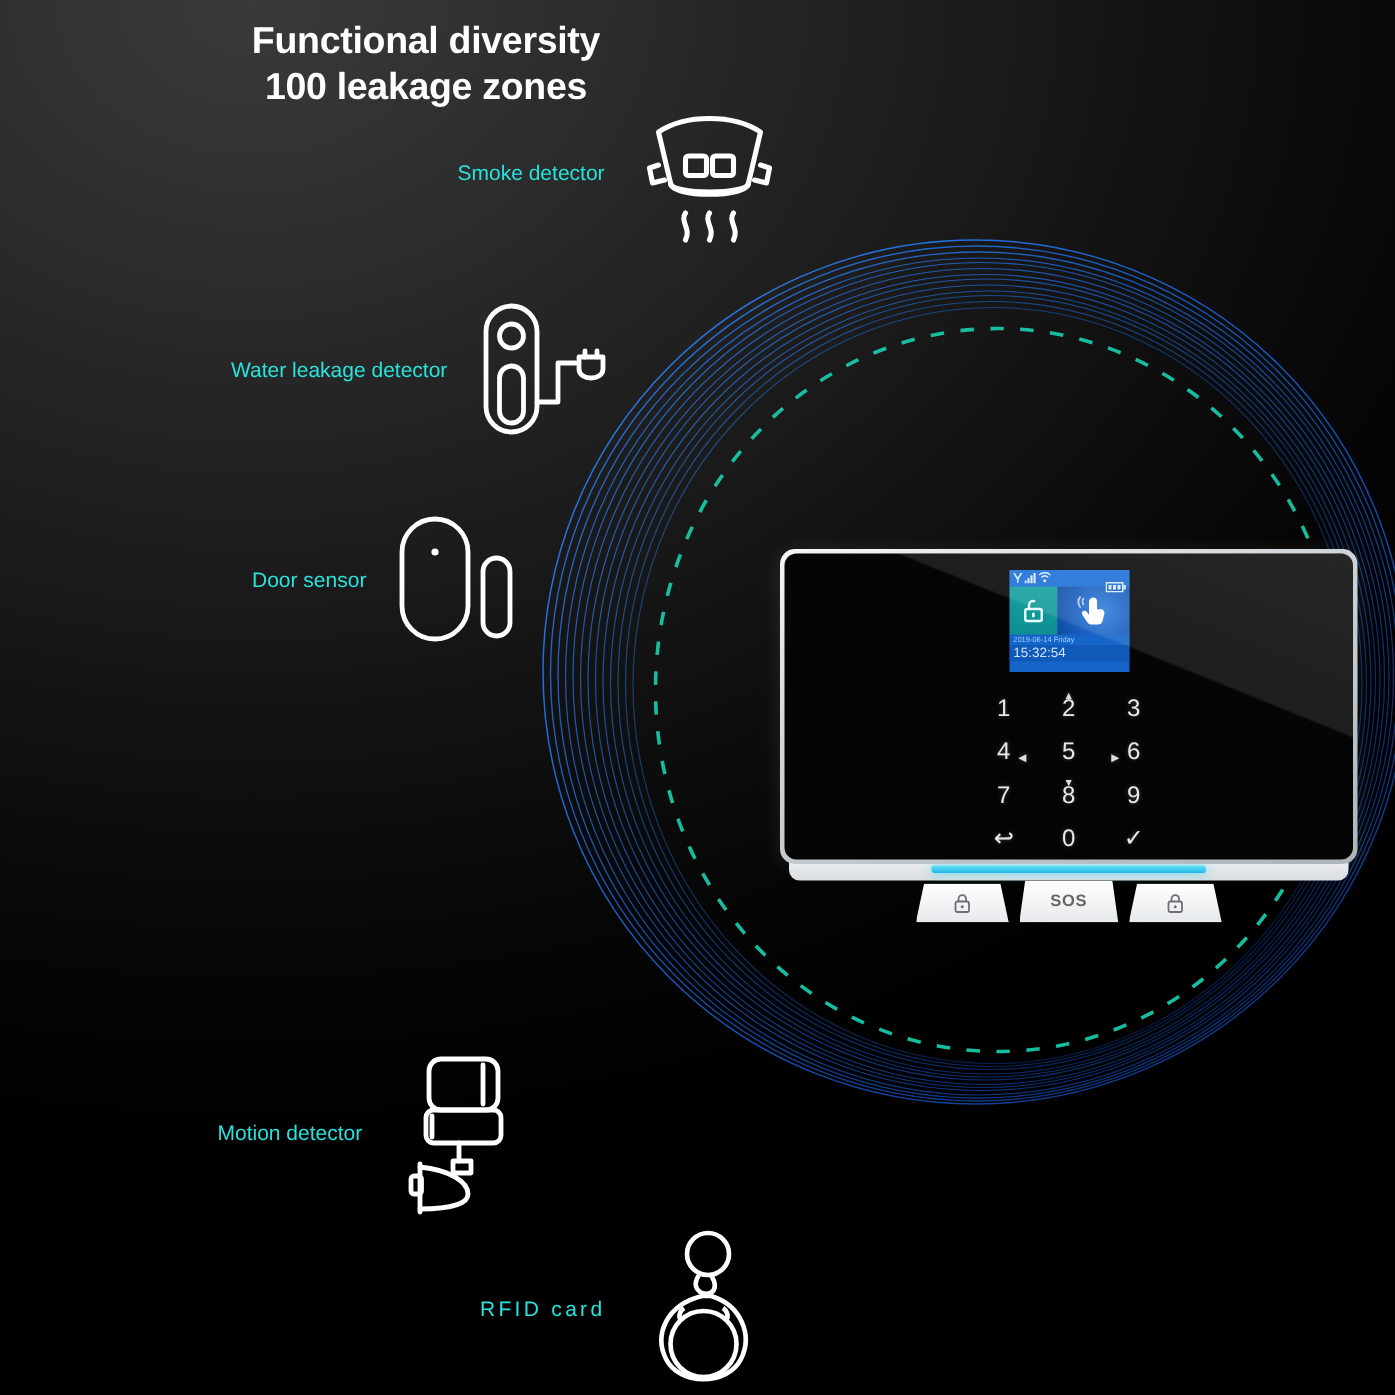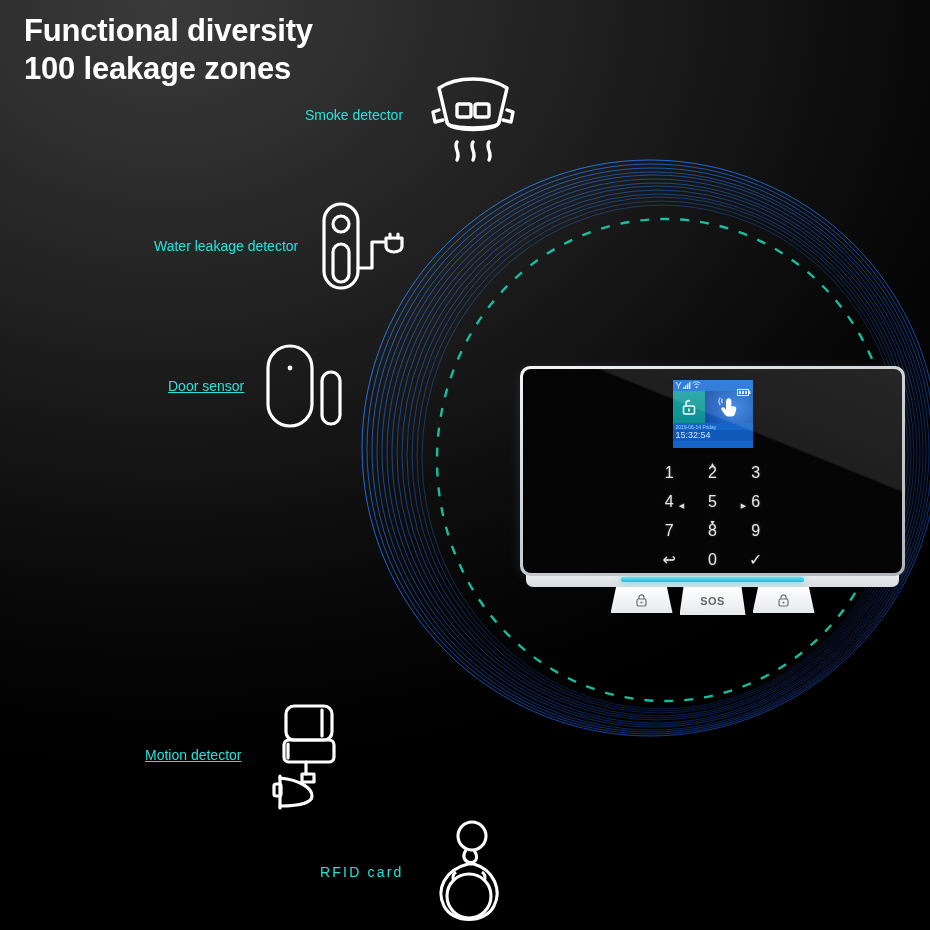--- a/index.html
+++ b/index.html
@@ -5,45 +5,46 @@
   html,body{margin:0;padding:0;background:#000;}
   #stage{
     position:relative;width:930px;height:930px;overflow:hidden;
     font-family:"Liberation Sans",sans-serif;
     background:
       radial-gradient(120% 95% at 18% 0%, #3a3a3a 0%, #2e2e2e 18%, #1f1f1f 38%, #101010 58%, #050505 74%, #000 88%);
   }
   
   #heading{
     position:absolute;left:24px;top:12px;width:520px;
-    color:#fff;font-weight:bold;font-size:31px;line-height:1.24;
+    color:#fff;font-weight:bold;font-size:25px;line-height:1.24;
     letter-spacing:-0.2px;
+    text-align:center;
   }
   #heading .l2{display:block;}
   
   .ringwrap{position:absolute;left:350px;top:148px;width:600px;height:660px;}
   .ringwrap svg{display:block;overflow:visible;}
   
   .sensor{position:absolute;display:flex;align-items:center;}
   .sensor .lbl{
     color:#28e2dc;font-size:14px;white-space:nowrap;
   }
   .sensor .ico{flex:none;}
   .sensor svg{display:block;}
   .s-smoke{left:305px;top:60px;}
   .s-smoke .lbl{order:1;margin-right:18px;}
   .s-smoke .ico{order:2;}
   .s-water{left:122px;top:196px;margin-left:32px;}
   .s-water .lbl{margin-right:18px;}
   .s-door{left:168px;top:340px;}
-  .s-door .lbl{margin-right:18px;text-decoration:underline;}
+  .s-door .lbl{margin-right:18px;}
   .s-surv{left:115px;top:518px;}
   .s-surv .lbl{margin-right:48px;}
   .s-motion{left:145px;top:700px;}
-  .s-motion .lbl{margin-right:20px;text-decoration:underline;}
+  .s-motion .lbl{margin-right:20px;}
   .s-rfid{left:320px;top:818px;align-items:center;}
   .s-rfid .lbl{margin-right:22px;letter-spacing:2.2px;}
   
   #panel{position:absolute;left:520px;top:366px;width:385px;height:245px;}
   .p-body{
     position:absolute;left:0;top:0;width:385px;height:210px;
     border-radius:10px;
     background:linear-gradient(160deg,#f4f6f8 0%, #cfd4d8 40%, #aeb4b9 100%);
     padding:3px;box-sizing:border-box;
     box-shadow:0 2px 14px rgba(255,255,255,0.10);
@@ -87,21 +88,21 @@
   }
   .key{
     color:#e9e9e9;font-size:16px;line-height:16px;position:relative;
     width:34px;text-align:center;text-shadow:0 0 3px rgba(255,255,255,.25);
   }
   .key .ar{position:absolute;font-size:7px;color:#ddd;}
   .ar-up{top:-8px;left:50%;transform:translateX(-50%);}
   .ar-lf{left:2px;top:4px;}
   .ar-rt{right:2px;top:4px;}
   
-  .btns{position:absolute;left:50%;bottom:-4px;transform:translateX(-50%);display:flex;gap:7px;z-index:4;}
+  .btns{position:absolute;left:50%;bottom:-4px;transform:translateX(-50%);display:flex;gap:7px;z-index:4;align-items:flex-end;}
   .tbtn{
     width:62px;height:26px;background:linear-gradient(180deg,#ffffff,#e6e9eb);
     display:flex;align-items:center;justify-content:center;
     clip-path:polygon(9% 0%,91% 0%,100% 100%,0% 100%);
     color:#666;font-size:11px;font-weight:bold;letter-spacing:.5px;
   }
   .tbtn.sos{clip-path:polygon(6% 0%,94% 0%,100% 100%,0% 100%);width:66px;height:28px;}
   
   .p-base{
     position:absolute;left:6px;top:188px;width:373px;height:33px;

